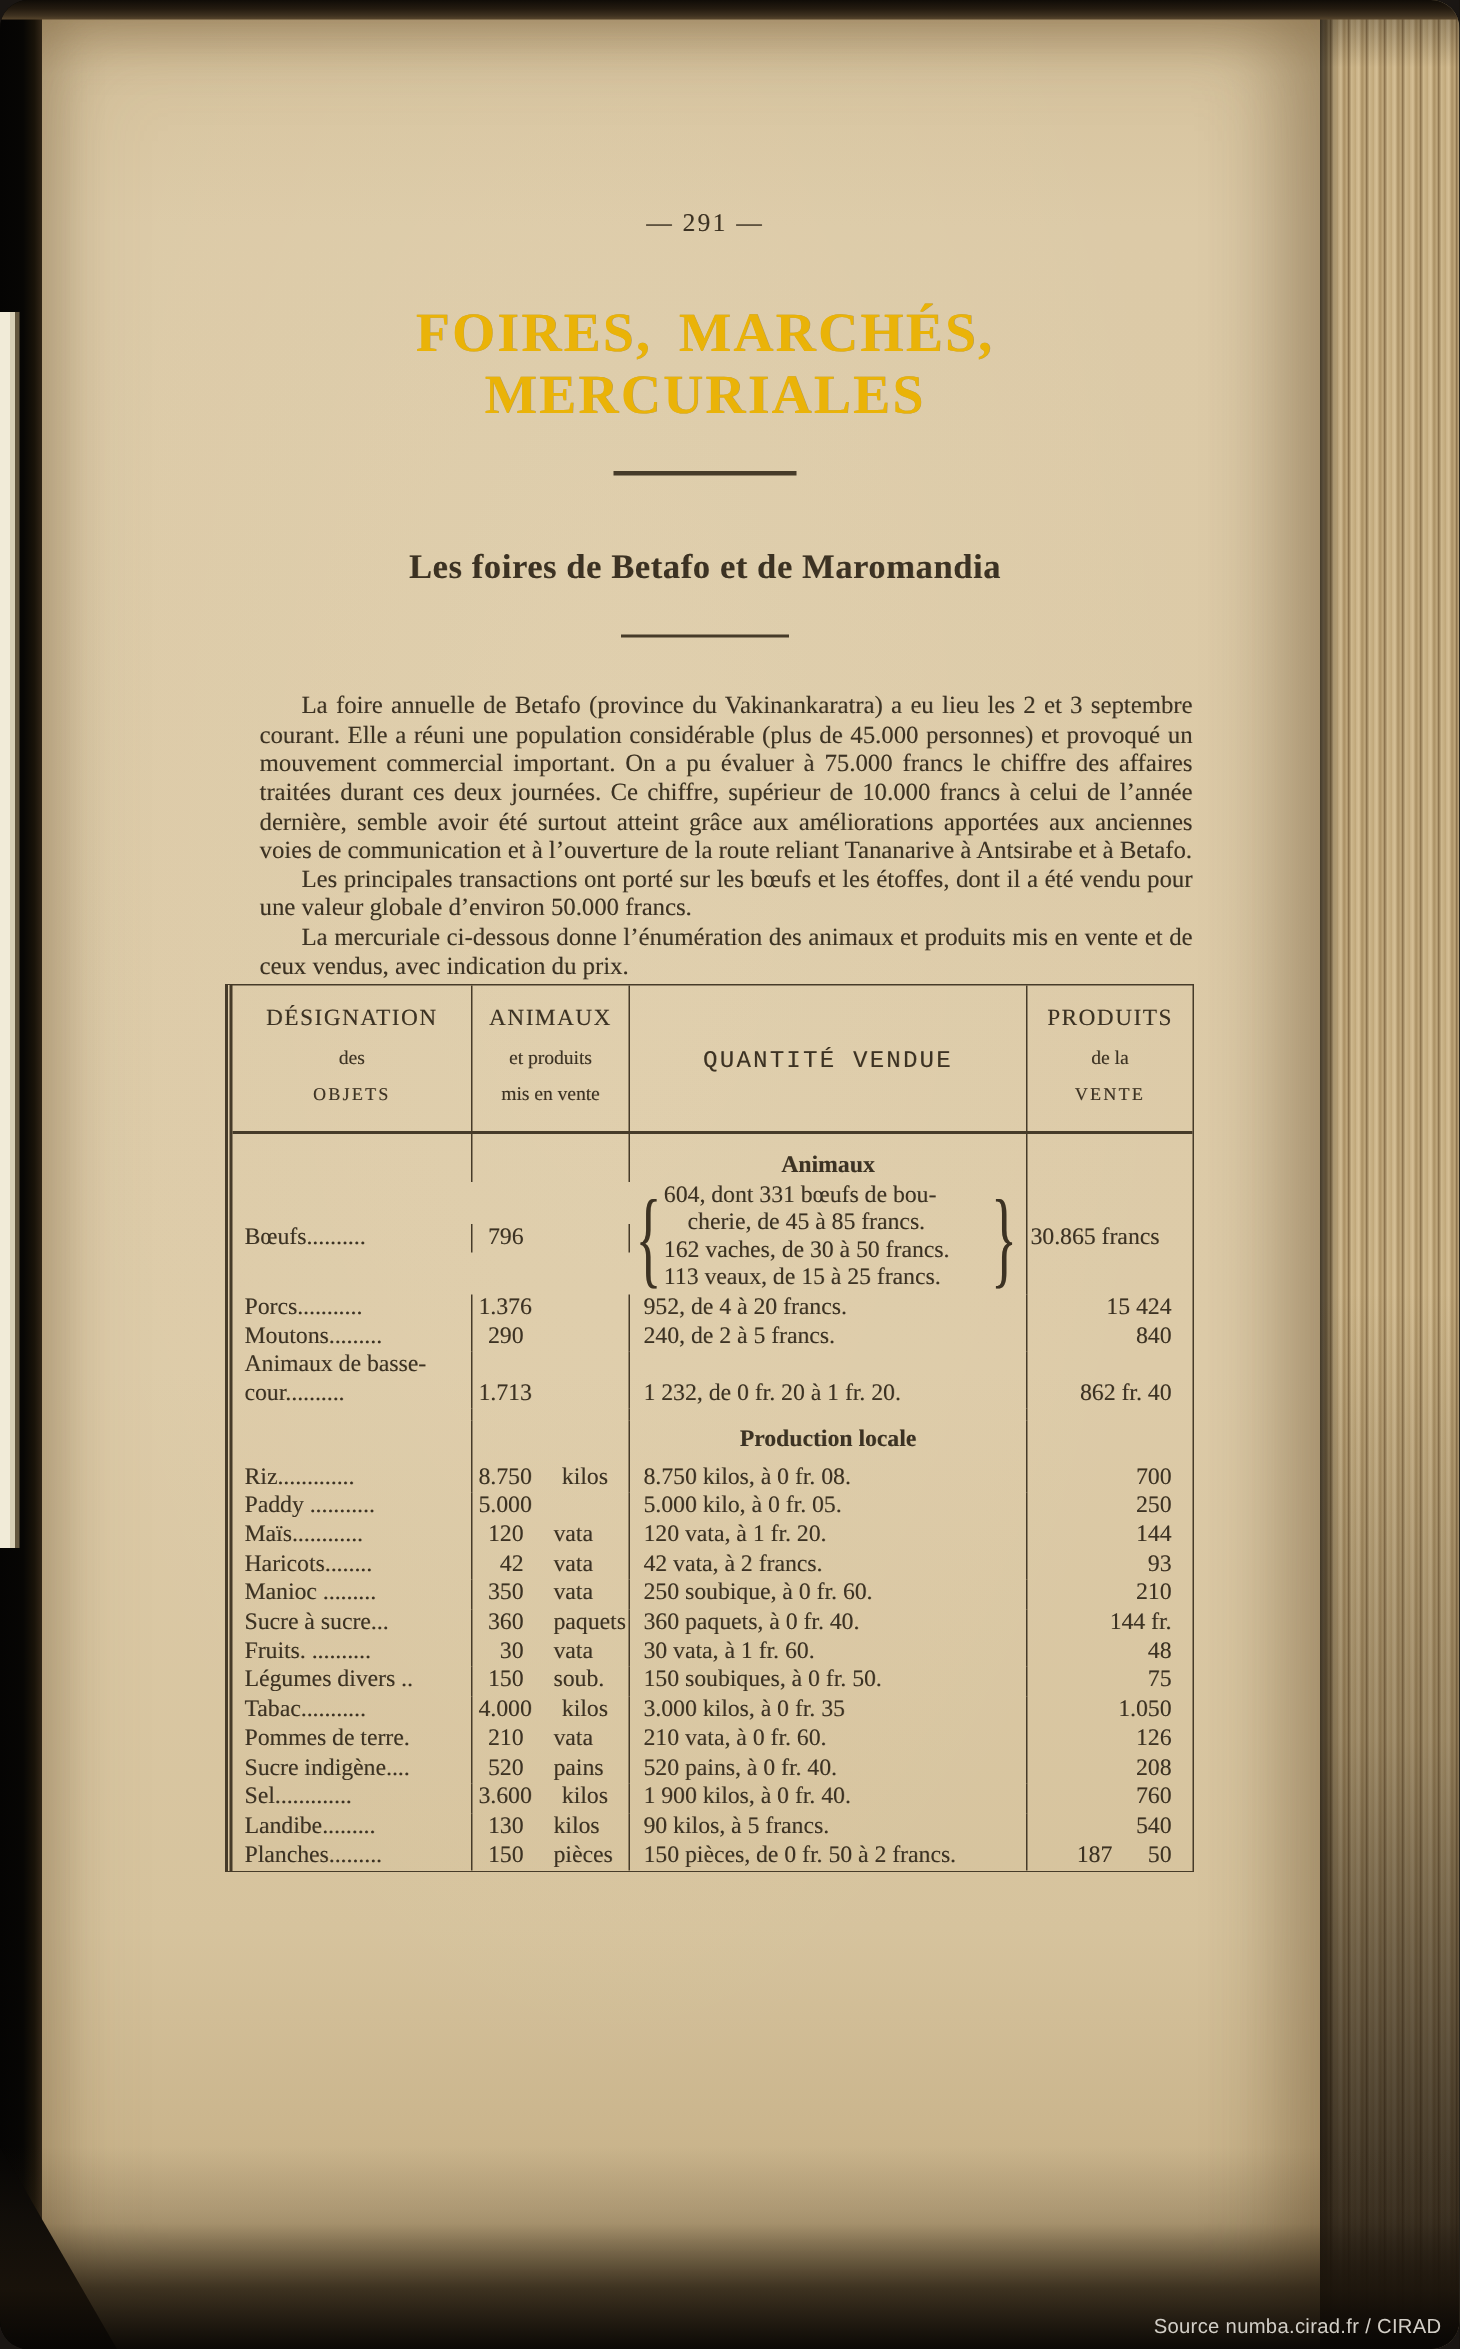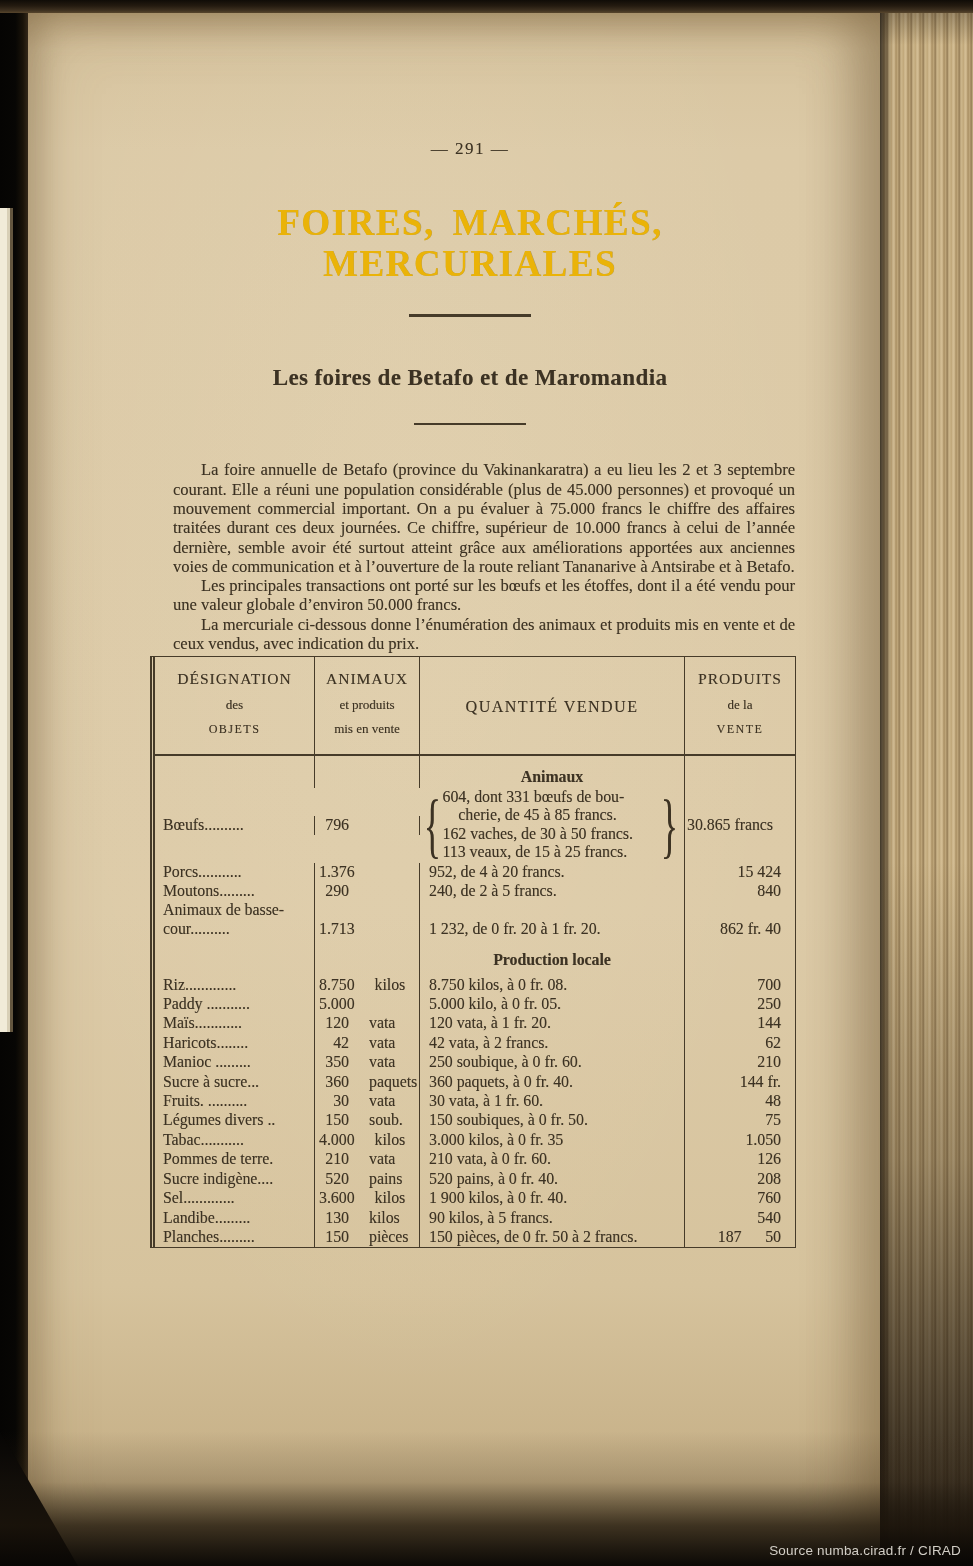--- a/index.html
+++ b/index.html
@@ -1,17 +1,17 @@
 <!DOCTYPE html>
 <html><head>
 <meta charset="utf-8">
 <style>
   html,body{margin:0;padding:0;background:#1a1613;}
   .scan{position:relative;width:973px;height:1566px;background:#0e0c09;overflow:hidden;
-        font-family:"Liberation Serif","DejaVu Serif",serif;}
+        font-family:"Liberation Serif","DejaVu Serif",serif;border-radius:19px;}
 
   
   .paper{position:absolute;left:28px;top:10px;width:852px;height:1556px;
     background:
       radial-gradient(ellipse at 45% 35%, rgba(255,250,230,0.10), rgba(0,0,0,0) 60%),
       linear-gradient(180deg,#c6b089 0%,#d7c49f 2.5%,#dccaa7 9%,#ddcba8 58%,#d6c39d 82%,#c6b087 94%,#a68e5e 100%);
     box-shadow: inset 0 0 70px rgba(120,95,60,.30), inset -28px 0 48px rgba(105,82,48,.38),
                 inset 16px 0 26px rgba(105,82,48,.22);}
   .top-edge{position:absolute;top:0;left:0;width:100%;height:13px;z-index:3;
     background:linear-gradient(180deg,#100c07 0%,#241b10 45%,#3e3120 80%,#57452c 100%);}
@@ -47,21 +47,21 @@
 
   
   .mercuriale{margin:3px 0 0 5px;width:640px;border:1.6px solid #463b29;border-left:5px double #463b29;
     font-size:15.8px;line-height:18.4px;}
   .thead{display:grid;grid-template-columns:160px 105px 1fr 110px;border-bottom:2.5px solid #463b29;}
   .th{padding:13px 4px 9px;text-align:center;border-right:1.4px solid #463b29;}
   .th:last-child{border-right:none;}
   .h1{display:block;font-size:15.5px;letter-spacing:1px;margin-bottom:7px;}
   .h2{display:block;font-size:13px;margin-bottom:6px;}
   .h3{display:block;font-size:12px;letter-spacing:1.5px;}
-  .th-qv{display:flex;align-items:center;justify-content:center;font-size:16px;letter-spacing:1.5px;}
+  .th-qv{display:flex;align-items:center;justify-content:center;font-size:16px;letter-spacing:1.5px;font-family:Liberation Mono, monospace;}
 
   .trow{display:grid;grid-template-columns:160px 105px 1fr 110px;}
   .cell{border-right:1.4px solid #463b29;display:flex;align-items:flex-end;min-height:2px;}
   .cell:last-child{border-right:none;}
   .c-des{padding:0 4px 1px 8px;}
   .c-des span{display:block;}
   .c-vente{padding:0 4px 1px 4px;}
   .c-vente .num{flex:1;text-align:right;}
   .c-vente .unit{width:46px;text-align:left;padding-left:20px;}
   .c-qte{padding:0 4px 1px 9px;}
@@ -256,21 +256,21 @@
           </div>
             <div class="trow">
             <div class="cell c-des">
                 <span>Haricots........</span>
               </div>
             <div class="cell c-vente">
               <span class="num">42</span>
                 <span class="unit">vata</span>
             </div>
             <div class="cell c-qte">42 vata, à 2 francs.</div>
-            <div class="cell c-prod">62</div>
+            <div class="cell c-prod">93</div>
           </div>
             <div class="trow">
             <div class="cell c-des">
                 <span>Manioc .........</span>
               </div>
             <div class="cell c-vente">
               <span class="num">350</span>
                 <span class="unit">vata</span>
             </div>
             <div class="cell c-qte">250 soubique, à 0 fr. 60.</div>

